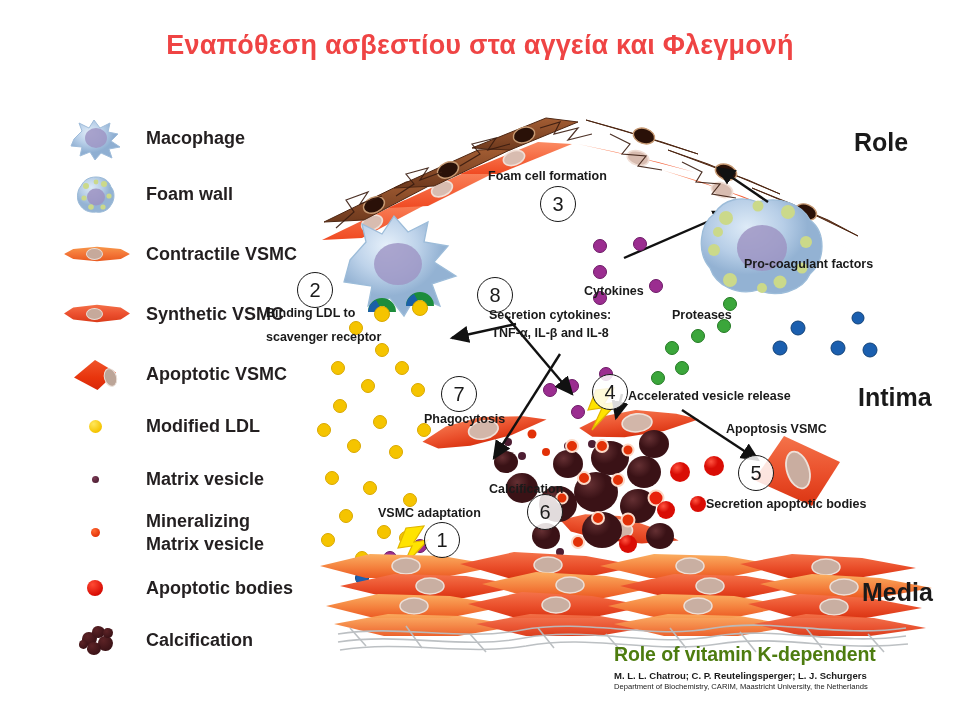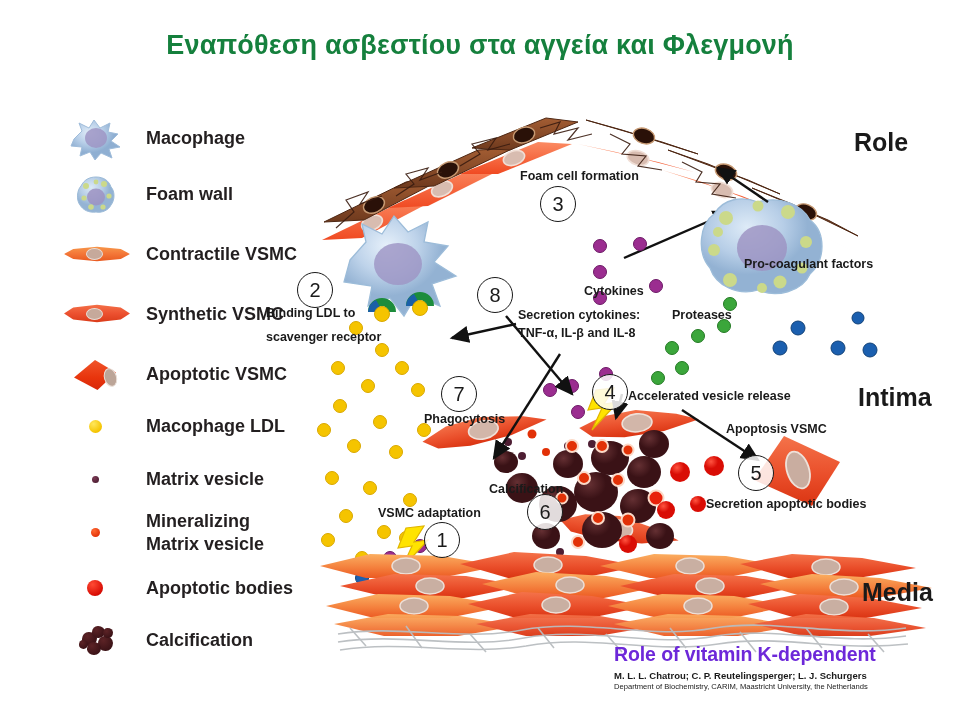--- a/index.html
+++ b/index.html
@@ -7,21 +7,21 @@
     width:960px;height:720px;background:#ffffff;
     font-family:"Liberation Sans",sans-serif;
     overflow:hidden;position:relative;
   }
   #stage{position:relative;width:960px;height:720px;}
 
   
   .title{
     position:absolute;left:0;top:30px;width:960px;
     text-align:center;
-    font-size:27px;font-weight:bold;color:#15803d;
+    font-size:27px;font-weight:bold;color:#ef4444;
     letter-spacing:.2px;
   }
 
   
   .legend{position:absolute;left:28px;top:118px;width:280px;}
   .legend-row{position:absolute;left:0;width:280px;height:40px;}
   .legend-ico{position:absolute;left:32px;top:0;width:70px;height:40px;}
   .legend-lbl{
     position:absolute;left:118px;top:50%;transform:translateY(-50%);
     font-size:18px;font-weight:bold;color:#231F20;line-height:1.25;
@@ -82,21 +82,21 @@
   .stepnum{
     position:absolute;width:34px;height:34px;border:1.7px solid #1A1A1A;
     border-radius:50%;background:rgba(255,255,255,.85);
     display:flex;align-items:center;justify-content:center;
     font-size:20px;color:#1A1A1A;
   }
 
   
   .credit{position:absolute;left:614px;top:644px;width:340px;}
   .credit-t1,.credit-t2{
-    color:#6d28d9;font-size:19.5px;font-weight:bold;line-height:1.12;
+    color:#4d7c0f;font-size:19.5px;font-weight:bold;line-height:1.12;
     letter-spacing:-.1px;
   }
   .credit-auth{
     color:#1A1A1A;font-size:9.5px;font-weight:bold;margin-top:4px;
   }
   .credit-aff{color:#1A1A1A;font-size:7.6px;margin-top:1px;}
 
   svg{display:block;overflow:visible;}
 </style>
 </head>
@@ -170,21 +170,21 @@
         <div class="vsmc-apop"></div>
         <div class="vsmc-apop-nuc"></div>
       </div>
       <div class="legend-lbl">Apoptotic VSMC</div>
     </div>
 
     <div class="legend-row" style="top:288px;">
       <div class="legend-ico">
         <div class="dot dot-ldl" style="left:29px;top:14px;"></div>
       </div>
-      <div class="legend-lbl">Macophage LDL</div>
+      <div class="legend-lbl">Modified LDL</div>
     </div>
 
     <div class="legend-row" style="top:341px;">
       <div class="legend-ico">
         <div class="dot dot-mv" style="left:32px;top:17px;"></div>
       </div>
       <div class="legend-lbl">Matrix vesicle</div>
     </div>
 
     <div class="legend-row" style="top:394px;">
@@ -549,26 +549,26 @@
   <div class="stepnum" style="left:540px;top:186px;">3</div>
   <div class="stepnum" style="left:592px;top:374px;">4</div>
   <div class="stepnum" style="left:738px;top:455px;">5</div>
   <div class="stepnum" style="left:527px;top:494px;">6</div>
   <div class="stepnum" style="left:441px;top:376px;">7</div>
   <div class="stepnum" style="left:477px;top:277px;">8</div>
 
   <div class="dlabel" style="left:378px;top:505px;">VSMC adaptation</div>
   <div class="dlabel" style="left:266px;top:302px;line-height:1.9;">Binding LDL to
 scavenger receptor</div>
-  <div class="dlabel" style="left:520px;top:168px;">Foam cell formation</div>
+  <div class="dlabel" style="left:488px;top:168px;">Foam cell formation</div>
   <div class="dlabel" style="left:628px;top:388px;">Accelerated vesicle release</div>
   <div class="dlabel" style="left:706px;top:496px;">Secretion apoptotic bodies</div>
   <div class="dlabel" style="left:489px;top:481px;">Calcification</div>
   <div class="dlabel" style="left:424px;top:411px;">Phagocytosis</div>
-  <div class="dlabel" style="left:518px;top:306px;line-height:1.45;">Secretion cytokines:
+  <div class="dlabel" style="left:489px;top:306px;line-height:1.45;text-align:center;">Secretion cytokines:
 TNF-α, IL-β and IL-8</div>
 
   <div class="dlabel" style="left:584px;top:283px;">Cytokines</div>
   <div class="dlabel" style="left:672px;top:307px;">Proteases</div>
   <div class="dlabel" style="left:744px;top:256px;">Pro-coagulant factors</div>
   <div class="dlabel" style="left:726px;top:421px;text-align:right;">Apoptosis VSMC</div>
 
   <div class="credit">
     <div class="credit-t1">Role of vitamin K-dependent</div>
     <div class="credit-auth">M. L. L. Chatrou; C. P. Reutelingsperger; L. J. Schurgers</div>

